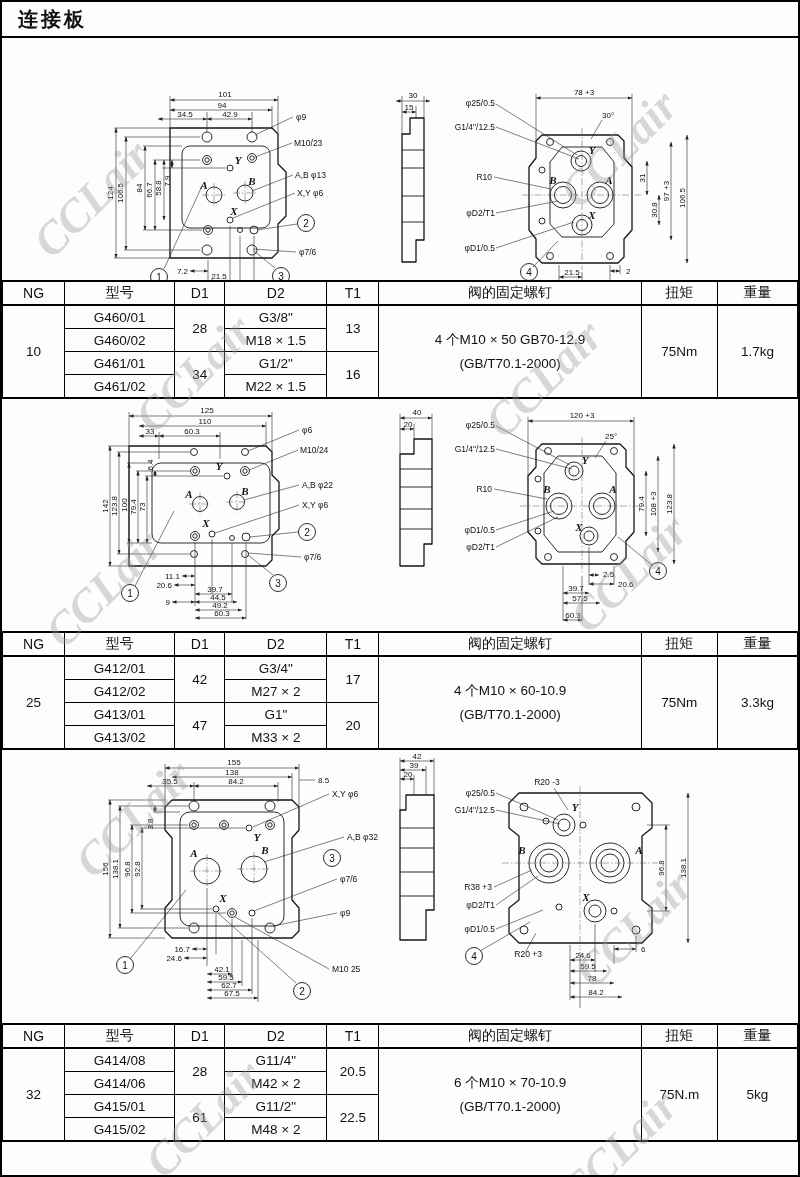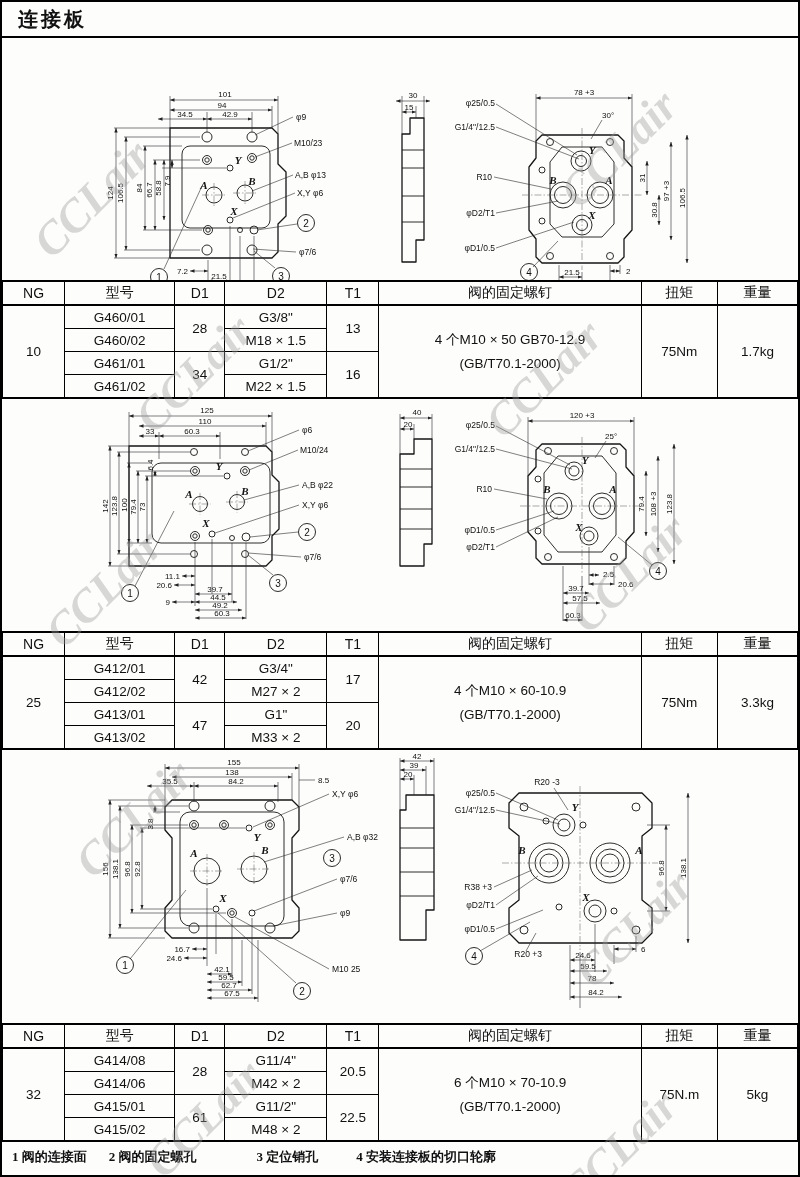--- a/index.html
+++ b/index.html
@@ -758,20 +758,14 @@
         <td>G11/2"</td>
         <td rowspan="2">22.5</td>
       </tr>
       <tr>
         <td>G415/02</td>
         <td>M48 × 2</td>
       </tr>
     </tbody>
   </table>
 
-  <div class="footer">
-    <span style="margin-left:10px">1 阀的连接面</span>
-    <span style="margin-left:22px">2 阀的固定螺孔</span>
-    <span style="margin-left:60px">3 定位销孔</span>
-    <span style="margin-left:38px">4 安装连接板的切口轮廓</span>
-  </div>
 
 </div>
 
 </body></html>

